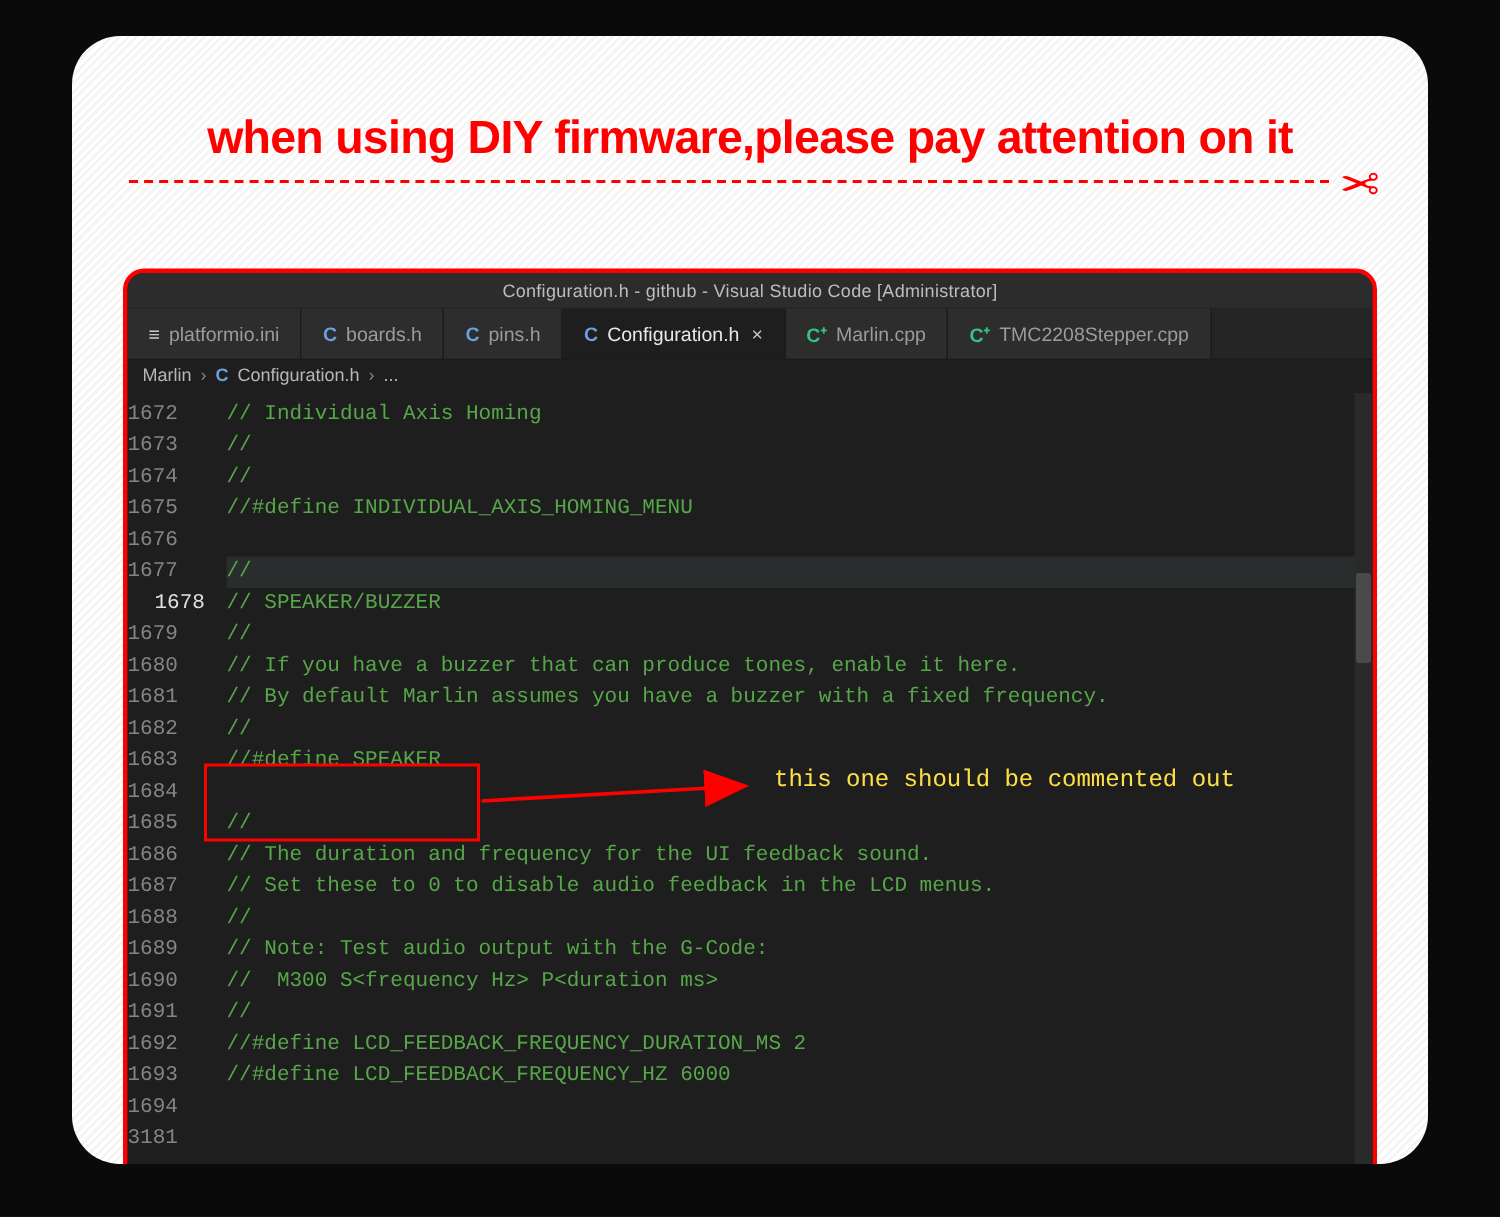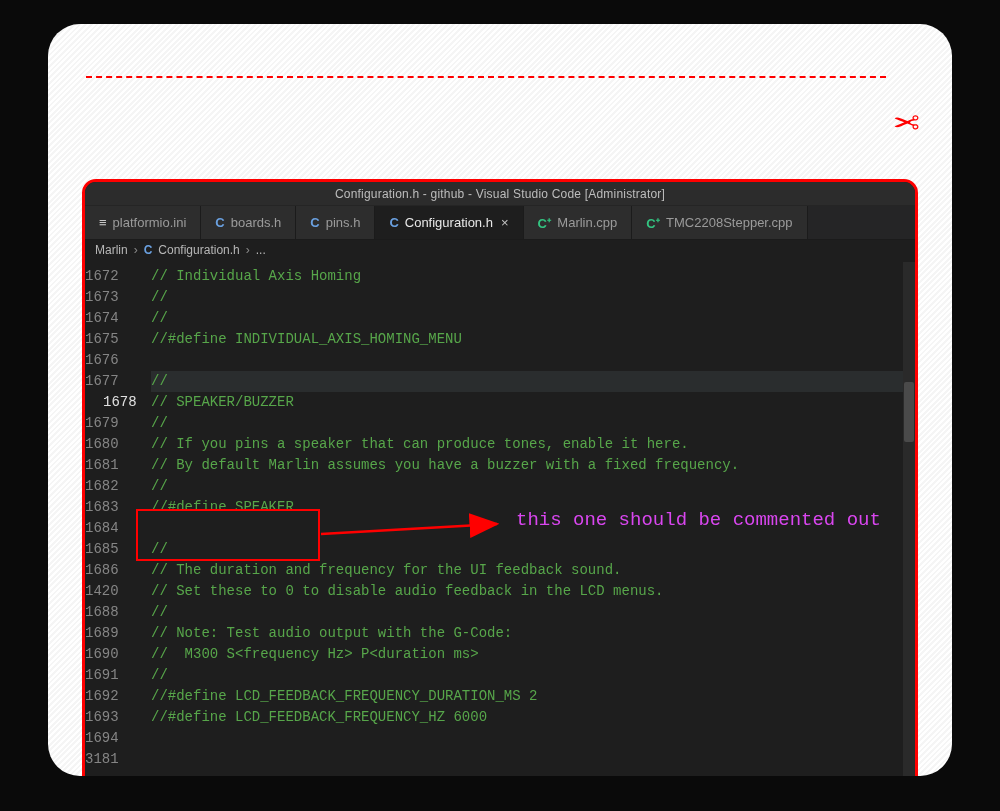--- a/index.html
+++ b/index.html
@@ -166,22 +166,22 @@
     pointer-events: none;
   }
 
   .arrow-svg {
     position: absolute;
     pointer-events: none;
   }
 
   .annotation {
     position: absolute;
-    color: #d946ef;
-    font-size: 19px;
+    color: #fde047;
+    font-size: 16px;
     font-family: Consolas, "Courier New", monospace;
     pointer-events: none;
     text-align: right;
   }
 
   .scroll-corner {
     position: absolute;
     right: 0;
     top: 80px;
     width: 12px;
@@ -197,20 +197,21 @@
     background: #4a4a4a;
     border-radius: 2px;
   }
 </style>
 </head>
 <body>
 
 <div class="card">
 
   <div class="headline-wrap">
+    <div class="headline">when using DIY firmware,please pay attention on it</div>
     <hr class="dashed-line">
     <span class="scissors">✂</span>
   </div>
 
   <div class="editor-frame">
 
     <div class="titlebar">Configuration.h - github - Visual Studio Code [Administrator]</div>
 
     <div class="tabbar" id="tabbar">
         <div class="tab">
@@ -259,21 +260,21 @@
           <div class="ln">1677</div>
           <div class="ln cur">1678</div>
           <div class="ln">1679</div>
           <div class="ln">1680</div>
           <div class="ln">1681</div>
           <div class="ln">1682</div>
           <div class="ln">1683</div>
           <div class="ln">1684</div>
           <div class="ln">1685</div>
           <div class="ln">1686</div>
-          <div class="ln">1420</div>
+          <div class="ln">1687</div>
           <div class="ln">1688</div>
           <div class="ln">1689</div>
           <div class="ln">1690</div>
           <div class="ln">1691</div>
           <div class="ln">1692</div>
           <div class="ln">1693</div>
           <div class="ln">1694</div>
           <div class="ln">3181</div>
         </div>
       <div class="code" id="code">
@@ -292,21 +293,21 @@
         <div class="annotation" style="left:375px; top:248px;">this one should be commented out</div>
 
       <div class="row"><span class="comment">// Individual Axis Homing</span></div>
           <div class="row"><span class="comment">//</span></div>
           <div class="row"><span class="comment">//</span></div>
           <div class="row"><span class="comment">//#define INDIVIDUAL_AXIS_HOMING_MENU</span></div>
           <div class="row"><span class="comment"></span></div>
           <div class="row cur"><span class="comment">//</span></div>
           <div class="row"><span class="comment">// SPEAKER/BUZZER</span></div>
           <div class="row"><span class="comment">//</span></div>
-          <div class="row"><span class="comment">// If you pins a speaker that can produce tones, enable it here.</span></div>
+          <div class="row"><span class="comment">// If you have a buzzer that can produce tones, enable it here.</span></div>
           <div class="row"><span class="comment">// By default Marlin assumes you have a buzzer with a fixed frequency.</span></div>
           <div class="row"><span class="comment">//</span></div>
           <div class="row"><span class="comment">//#define SPEAKER</span></div>
           <div class="row"><span class="comment"></span></div>
           <div class="row"><span class="comment">//</span></div>
           <div class="row"><span class="comment">// The duration and frequency for the UI feedback sound.</span></div>
           <div class="row"><span class="comment">// Set these to 0 to disable audio feedback in the LCD menus.</span></div>
           <div class="row"><span class="comment">//</span></div>
           <div class="row"><span class="comment">// Note: Test audio output with the G-Code:</span></div>
           <div class="row"><span class="comment">//  M300 S&lt;frequency Hz&gt; P&lt;duration ms&gt;</span></div>

